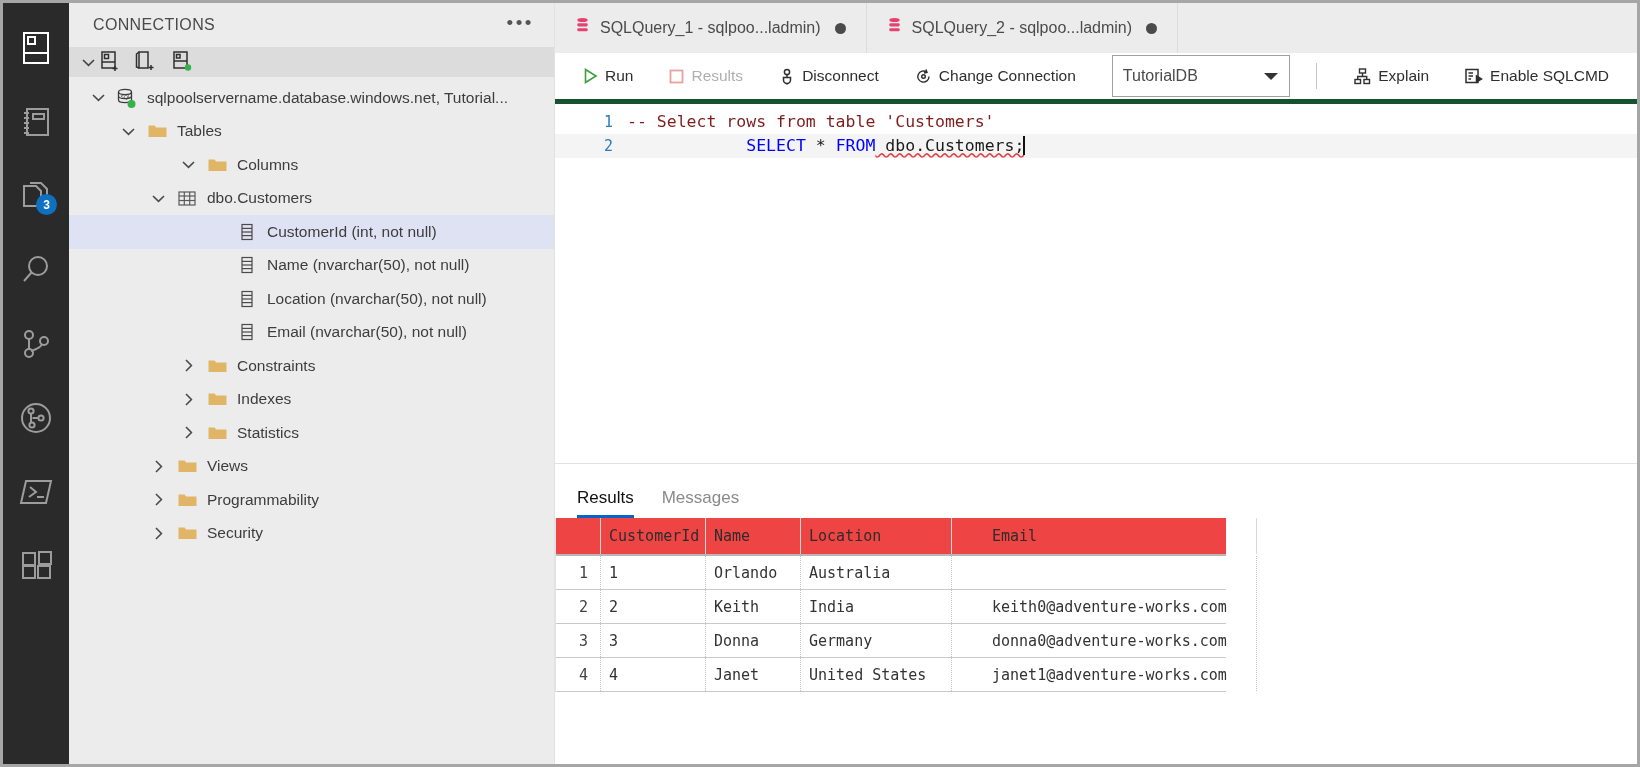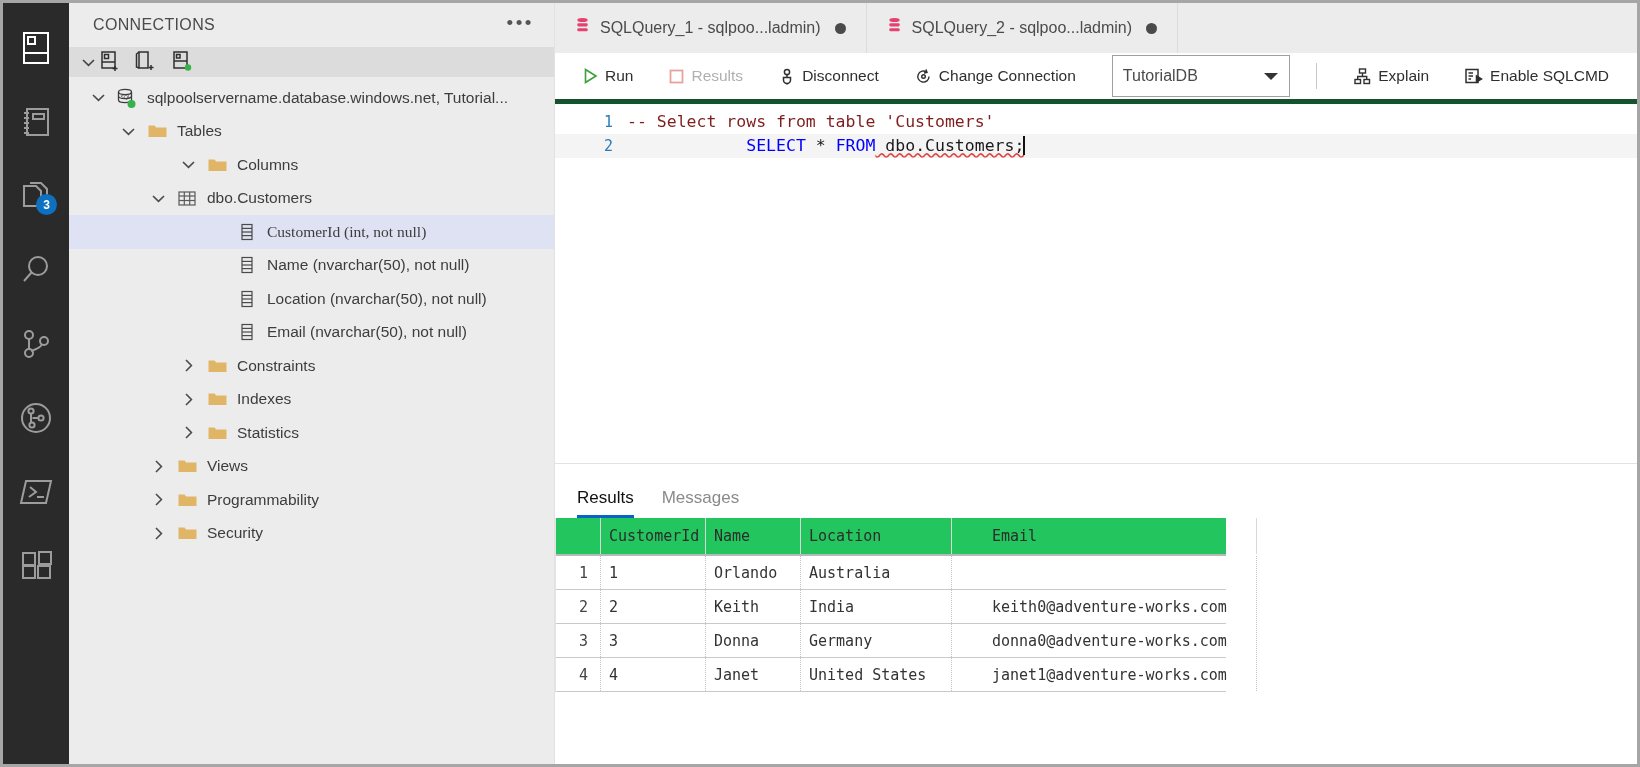--- a/index.html
+++ b/index.html
@@ -65,21 +65,21 @@
   }
   .servers-head .lbl{flex:1;padding-left:2px;}
   .servers-actions{display:flex;align-items:center;gap:14px;padding-right:4px;}
   .servers-actions .ic{cursor:pointer;display:block;}
 
   .tree{flex:1;overflow:hidden;padding-top:4px;background:#ececec;}
   .trow{
     height:33.5px;display:flex;align-items:center;font-size:15.5px;color:#3d3d3d;
     white-space:nowrap;cursor:pointer;
   }
-  .trow.sel{background:#dfe2f2;font-family:Liberation Serif, serif;}
+  .trow.sel{background:#dfe2f2;}
   .twist{width:30px;flex:0 0 30px;display:flex;align-items:center;justify-content:center;color:#4a4a4a;}
   .twist.empty{visibility:hidden;}
   .ticon{width:28px;flex:0 0 28px;display:flex;align-items:center;justify-content:center;}
   .tlabel{padding-left:6px;overflow:hidden;text-overflow:ellipsis;}
 
   
   .main{flex:1;display:flex;flex-direction:column;min-width:0;background:#ffffff;}
 
   .tabbar{height:50px;display:flex;background:#ececec;flex:0 0 50px;}
   .tab{
@@ -150,21 +150,21 @@
   .rtab.active::after{
     content:"";position:absolute;left:0;right:0;bottom:0;height:3px;background:#0a64c8;
   }
 
   .grid{
     margin-left:0;font-family:"DejaVu Sans Mono","Liberation Mono",monospace;
     font-size:15px;color:#333;width:671px;box-sizing:border-box;
     border-left:1px solid #e3e3e3;
   }
   .grow{display:flex;height:33px;align-items:stretch;}
-  .ghead{background:#22c55e;border-bottom:2px solid #b8b8b8;height:36px;}
+  .ghead{background:#ef4444;border-bottom:2px solid #b8b8b8;height:36px;}
   .gcell{
     display:flex;align-items:center;padding:0 8px;box-sizing:border-box;
     overflow:hidden;white-space:nowrap;
   }
   .ghead .gcell{border-right:1px solid #d8d8d8;color:#2d2d2d;}
   .gbody .grow{border-bottom:1px solid #c9c9c9;}
   .gbody .gcell{border-right:1px dotted #c2c2c2;}
   .gbody .gcell:last-child{border-right:1px dotted #c2c2c2;}
   .c-rn{width:45px;flex:0 0 45px;justify-content:flex-end;padding-right:12px;color:#444;}
   .c-id{width:105px;flex:0 0 105px;}

